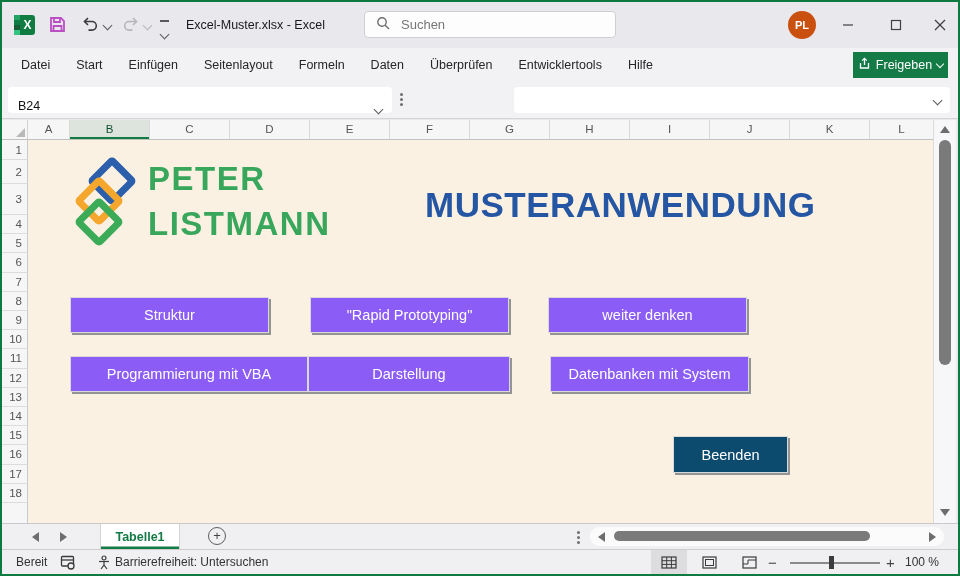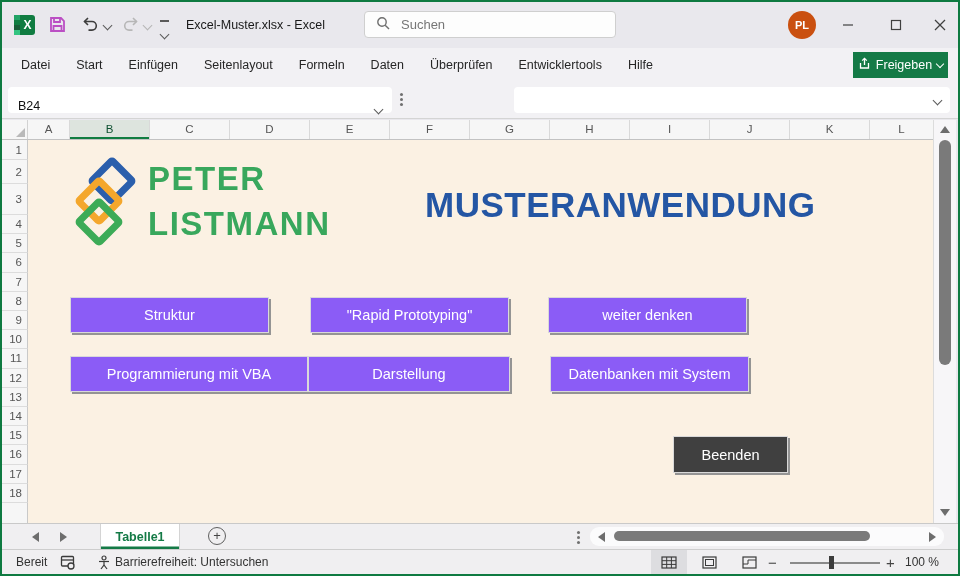--- a/index.html
+++ b/index.html
@@ -71,21 +71,21 @@
   
   .canvas{left:28px;top:140px;width:905px;height:383px;background:#fbf1e3;overflow:hidden;}
   .diamond{position:absolute;width:36px;height:36px;border:7px solid;transform:rotate(45deg);
            box-sizing:border-box;border-radius:5px;}
   .logotxt{position:absolute;font-weight:bold;color:#38a75c;font-size:33px;letter-spacing:1.5px;line-height:1;}
   .apptitle{position:absolute;left:397px;top:45px;width:360px;text-align:center;font-weight:bold;
             font-size:35px;letter-spacing:.5px;color:#2456a4;}
   .xl-btn{position:absolute;height:36px;background:#8b5cf6;border:1px solid #d9d9d9;
           box-shadow:2px 2px 0 #949494;color:#fff;font-size:14.5px;display:flex;align-items:center;
           justify-content:center;box-sizing:border-box;font-family:"Liberation Sans",sans-serif;}
-  .xl-btn.blue{background:#404040;}
+  .xl-btn.blue{background:#0c4a6e;}
 
   
   .vsb{left:933px;top:120px;width:23px;height:403px;background:#f7f6f8;border-left:1px solid #dcdcdc;box-sizing:border-box;}
   .vthumb{position:absolute;left:5px;top:20px;width:12px;height:225px;background:#7a7a7a;border-radius:6px;}
   .tri{position:absolute;width:0;height:0;}
   .tri.up{border-left:5px solid transparent;border-right:5px solid transparent;border-bottom:7px solid #6d6d6d;}
   .tri.dn{border-left:5px solid transparent;border-right:5px solid transparent;border-top:7px solid #6d6d6d;}
   .tri.lf{border-top:5px solid transparent;border-bottom:5px solid transparent;border-right:7px solid #6d6d6d;}
   .tri.rt{border-top:5px solid transparent;border-bottom:5px solid transparent;border-left:7px solid #6d6d6d;}
 

